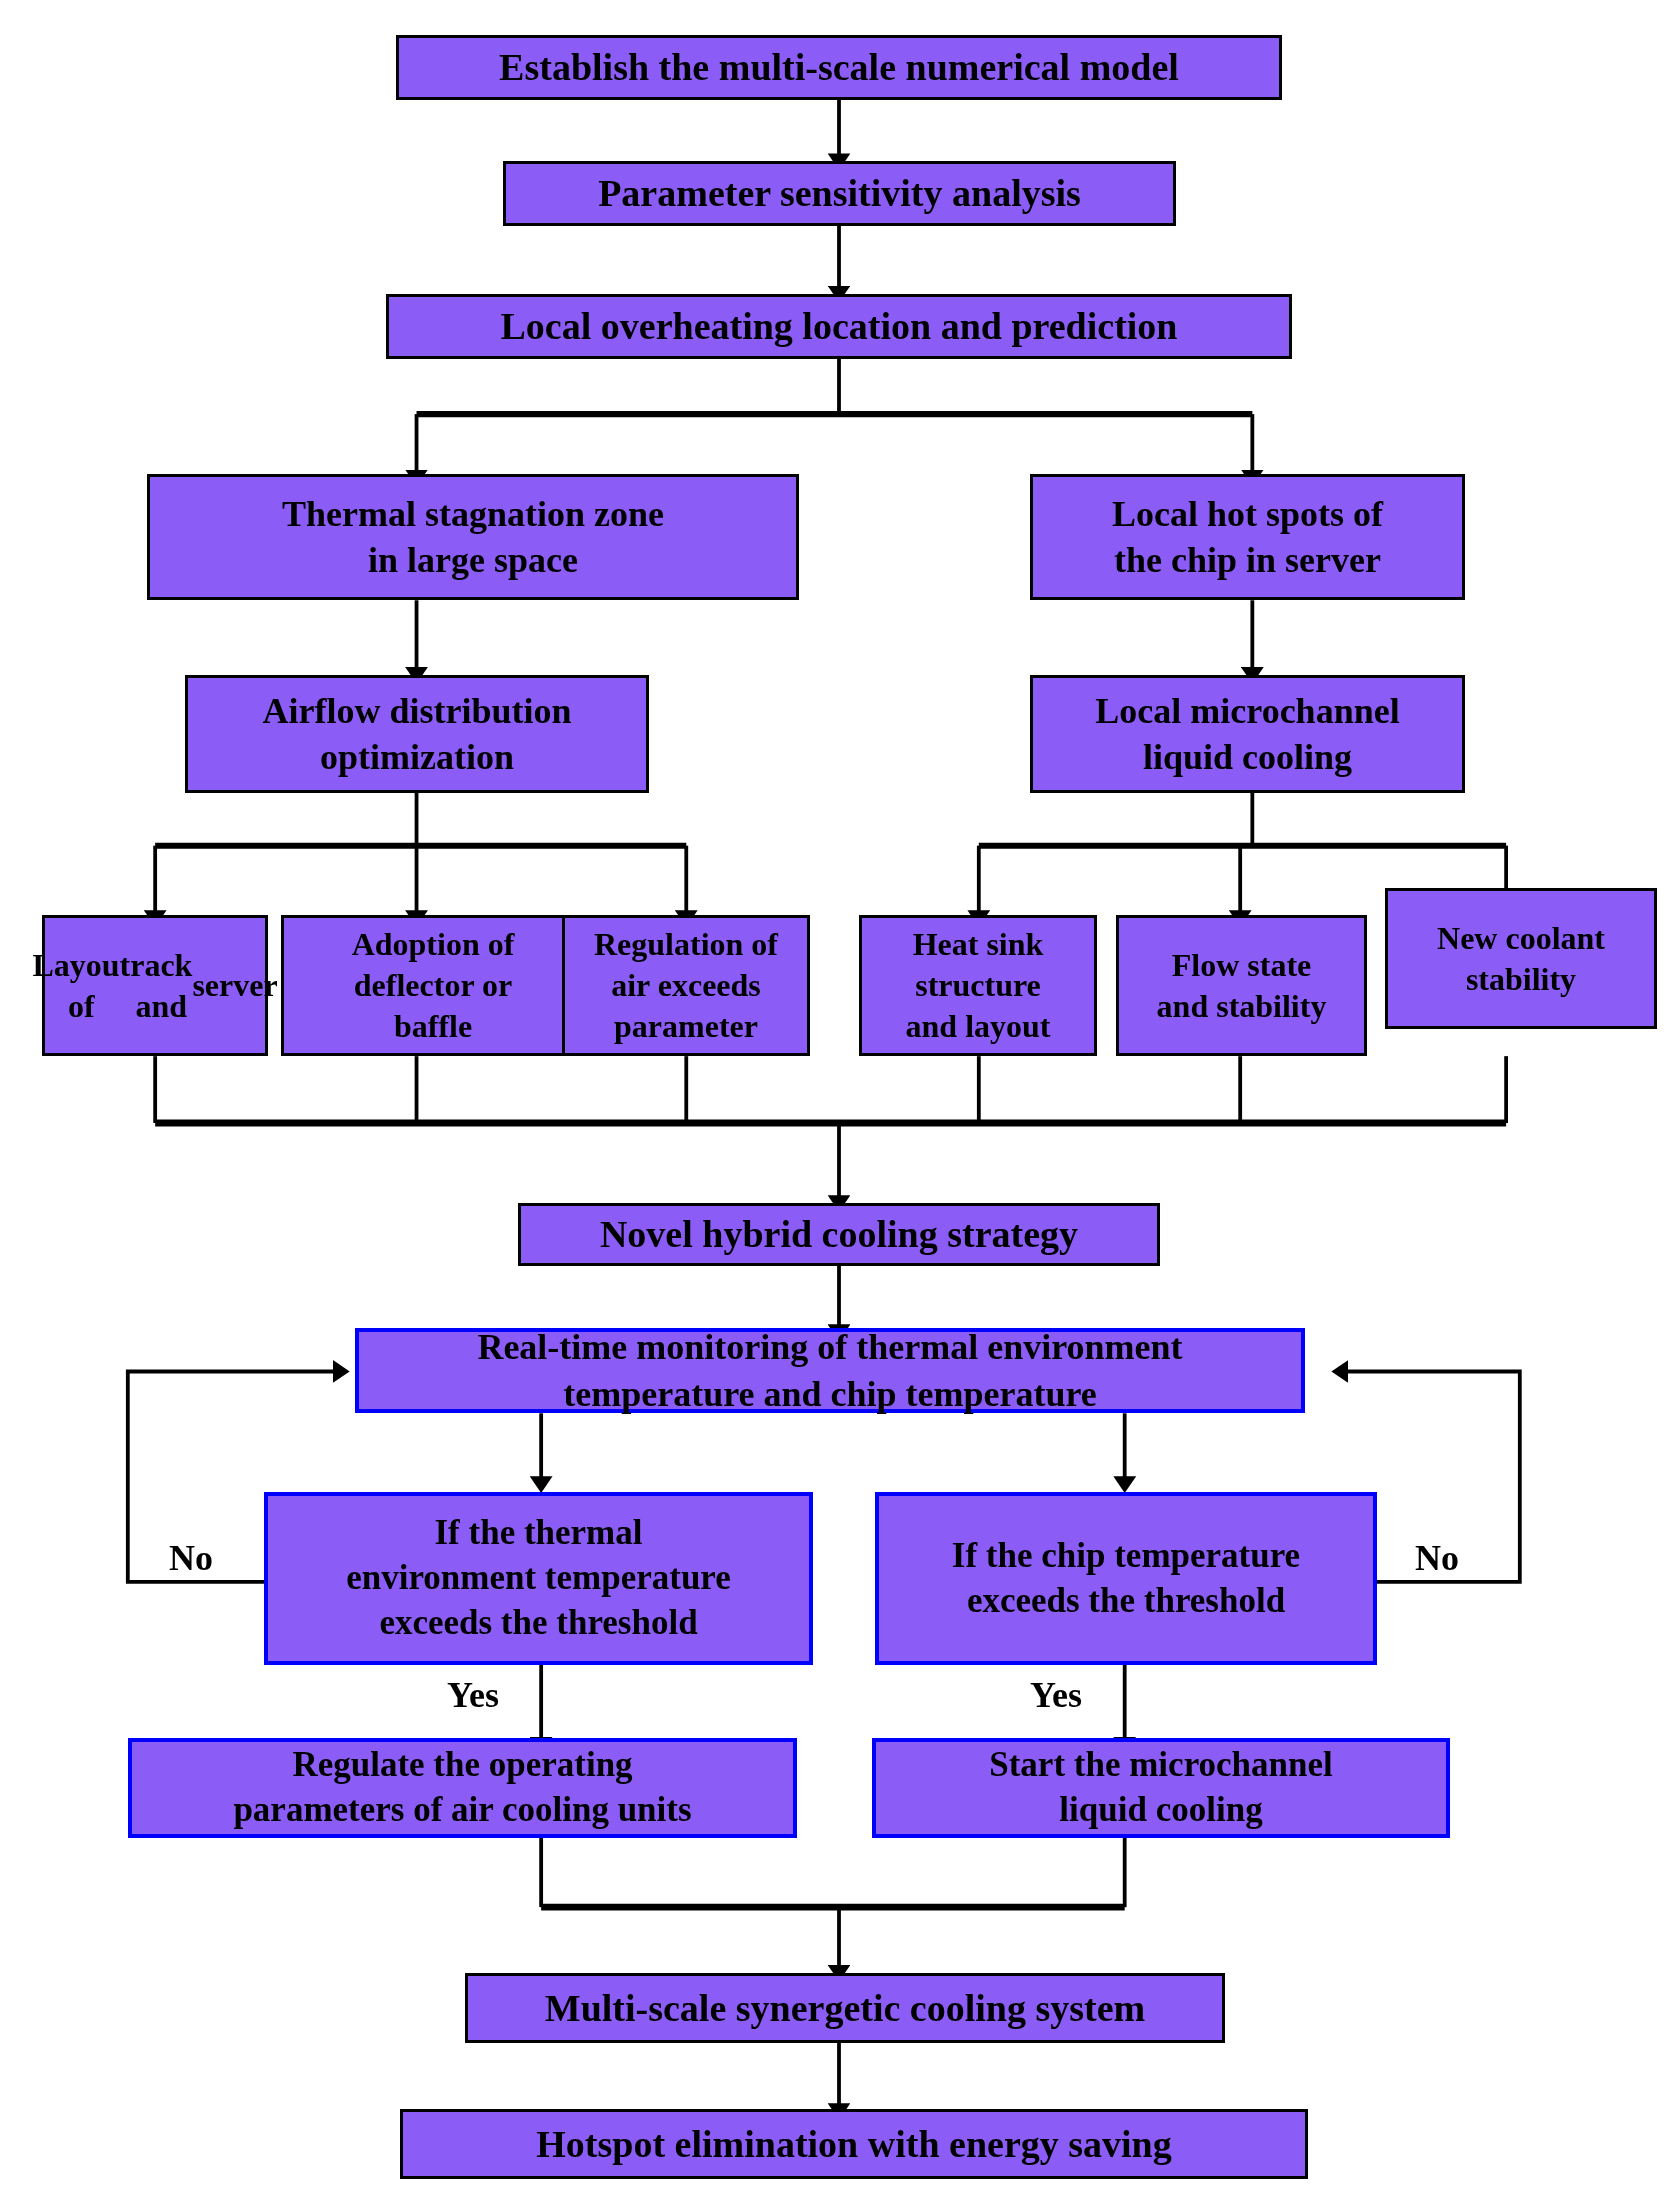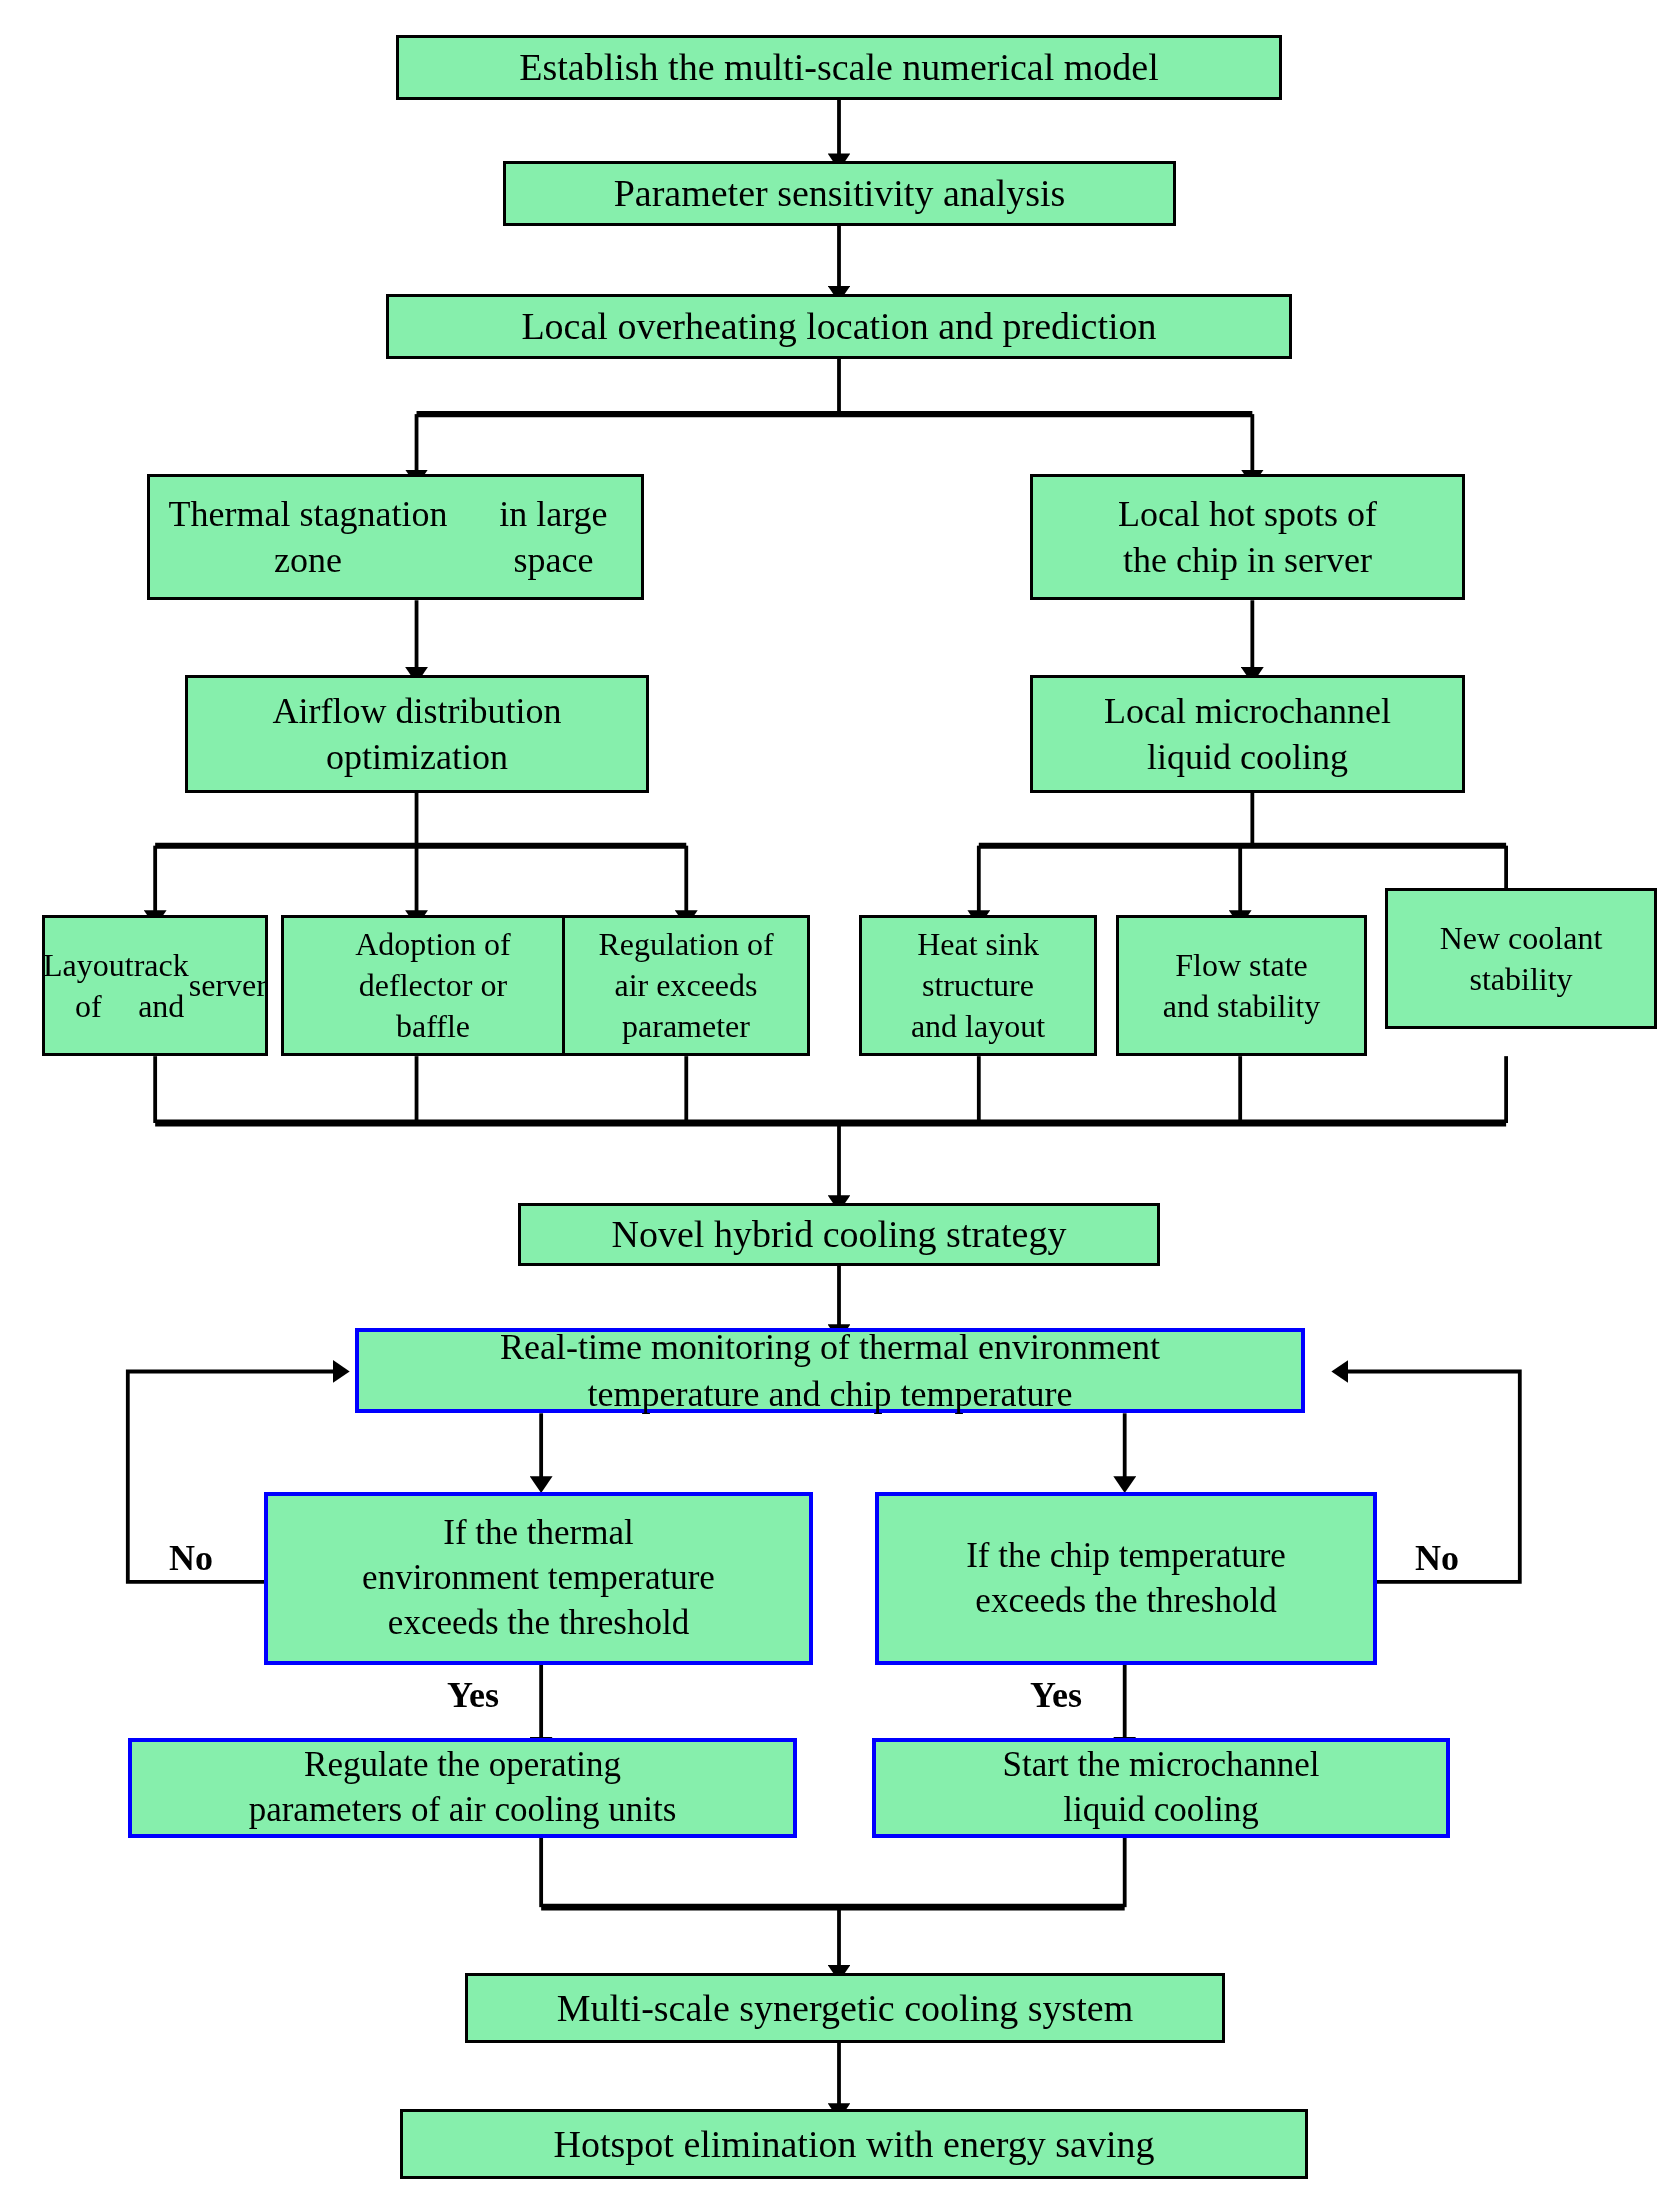--- a/index.html
+++ b/index.html
@@ -8,27 +8,27 @@
     width:1678px;
     height:2205px;
     background:#ffffff;
     font-family:"Liberation Serif", serif;
     overflow:hidden;
   }
   #wires{position:absolute;left:0;top:0;width:1678px;height:2205px;}
   .node{
     position:absolute;
     box-sizing:border-box;
-    background:#86efac;
+    background:#8b5cf6;
     border:3.8px solid #000000;
     display:flex;
     align-items:center;
     justify-content:center;
     text-align:center;
-    font-weight:normal;
+    font-weight:bold;
     color:#000000;
     line-height:1.28;
     z-index:5;
   }
   .node.blue{border-color:#0000ff;border-width:4.6px;}
   .t-xl{font-size:38px;}
   .t-lg{font-size:36px;}
   .t-md{font-size:35px;}
   .t-sm{font-size:32px;}
   .edge-label{
@@ -117,21 +117,21 @@
   </div>
 
   <div class="node t-xl" style="left:503px; top:161px; width:673px; height:65px;">
     <span>Parameter sensitivity analysis</span>
   </div>
 
   <div class="node t-xl" style="left:386px; top:294px; width:906px; height:65px;">
     <span>Local overheating location and prediction</span>
   </div>
 
-  <div class="node t-lg" style="left:147px; top:474px; width:497px; height:126px; ">
+  <div class="node t-lg" style="left:147px; top:474px; width:652px; height:126px; flex-direction:column;">
     <span>Thermal stagnation zone</span>
     <span>in large space</span>
   </div>
 
   <div class="node t-lg" style="left:1030px; top:474px; width:435px; height:126px; flex-direction:column;">
     <span>Local hot spots of</span>
     <span>the chip in server</span>
   </div>
 
   <div class="node t-lg" style="left:185px; top:675px; width:464px; height:118px; flex-direction:column;">

